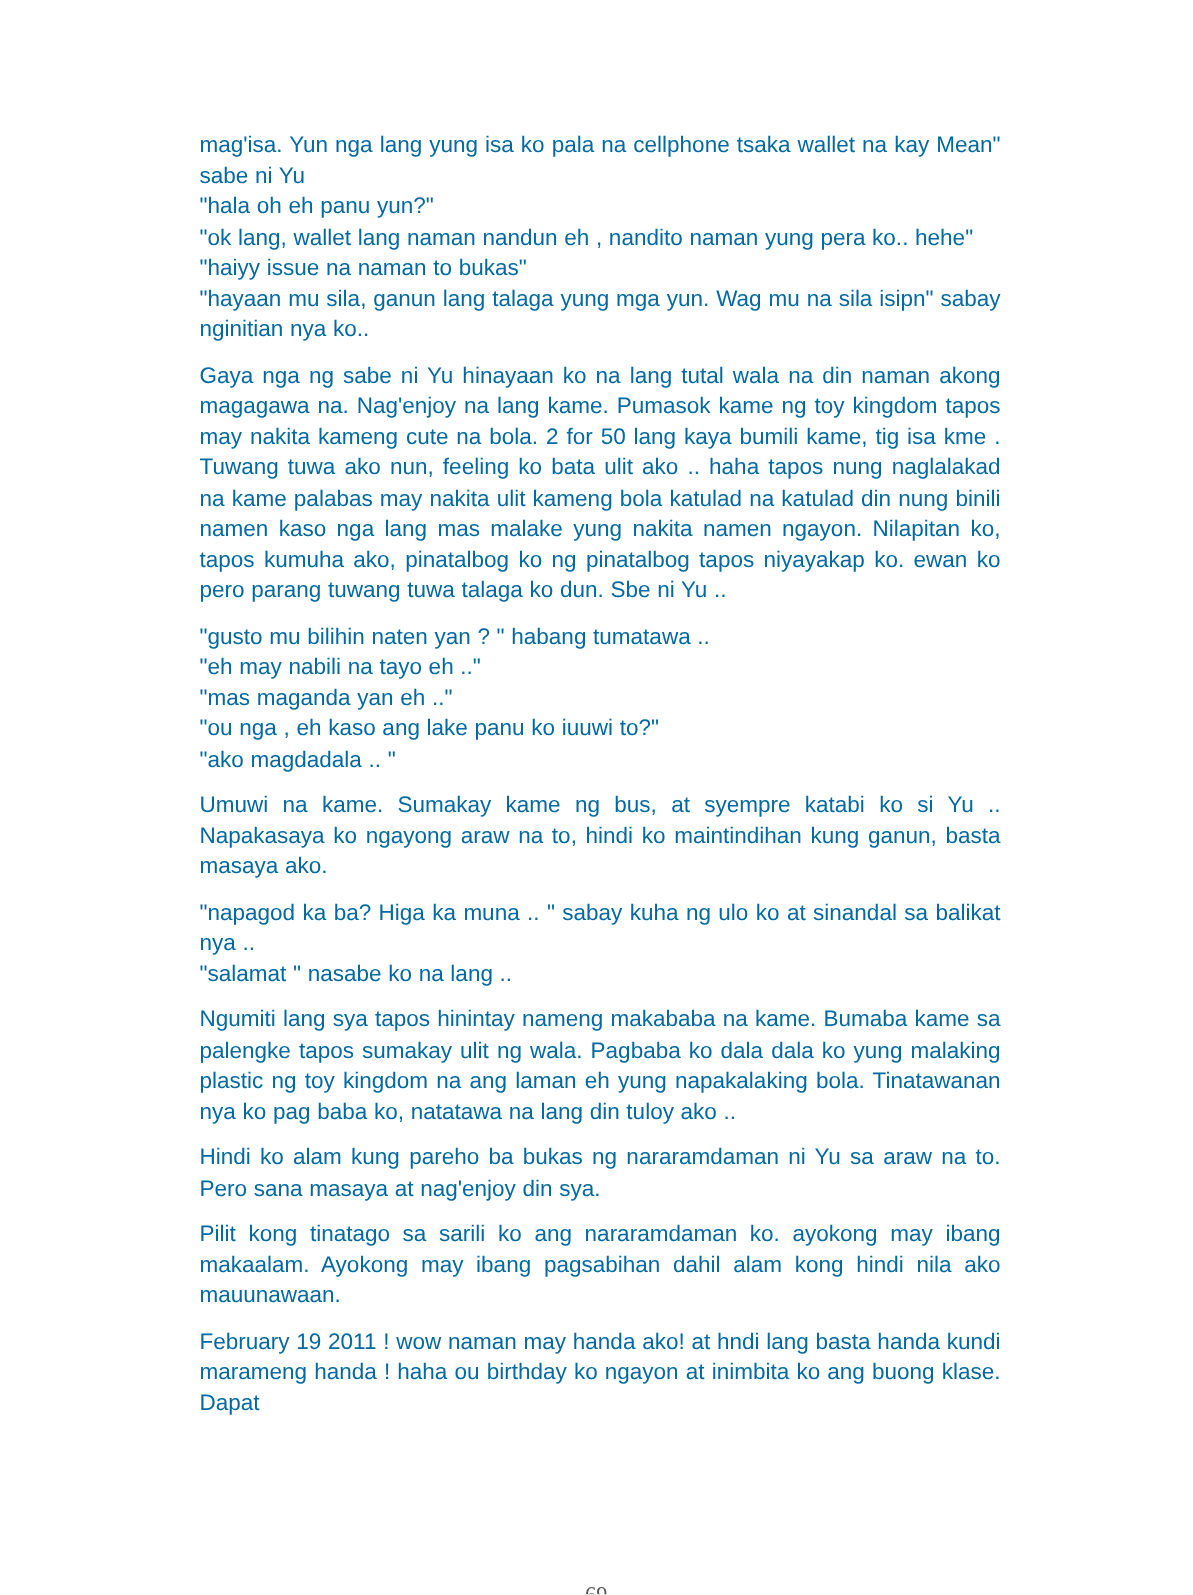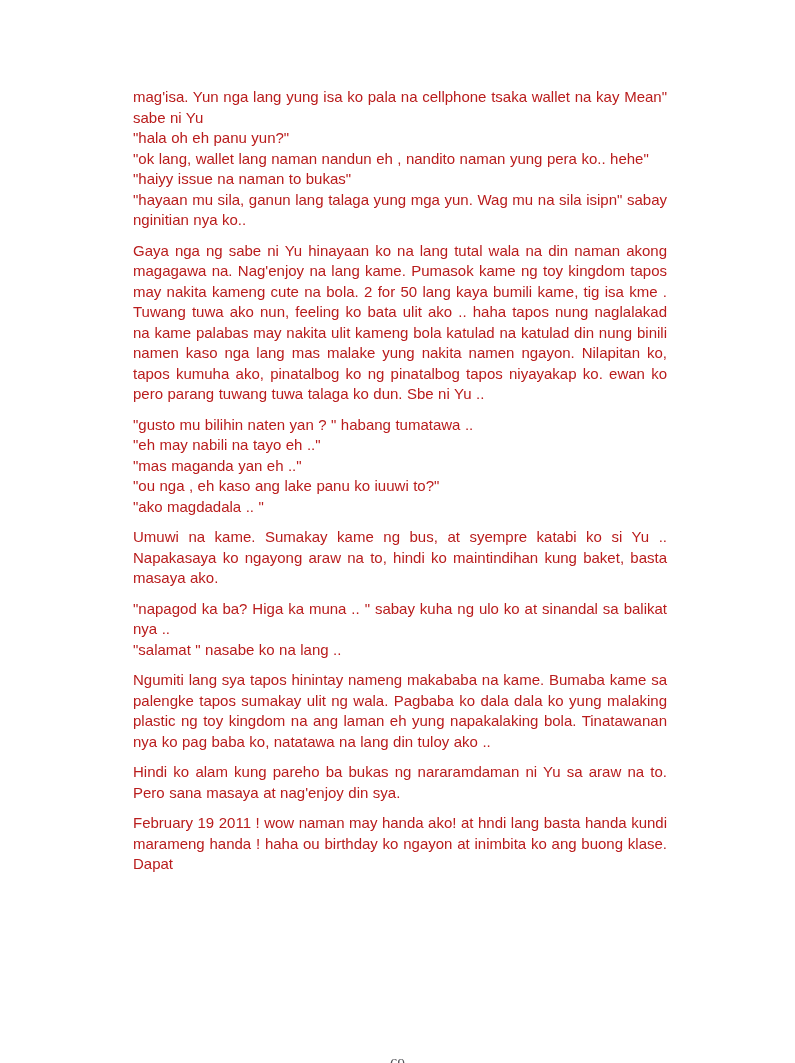--- a/index.html
+++ b/index.html
@@ -22,21 +22,21 @@
     width: 534px;
   }
   .block {
     margin: 0 0 10px 0;
   }
   .para {
     margin: 0;
     padding: 0;
     font-size: 15px;
     line-height: 20.5px;
-    color: #b91c1c;
+    color: #0369a1;
     text-align: justify;
     word-spacing: 0.02em;
   }
   .footer {
     position: absolute;
     left: 0;
     top: 1056px;
     width: 795px;
     text-align: center;
     font-family: "Liberation Serif", "DejaVu Serif", serif;
@@ -60,30 +60,33 @@
         <p class="para">Gaya nga ng sabe ni Yu hinayaan ko na lang tutal wala na din naman akong magagawa na. Nag'enjoy na lang kame. Pumasok kame ng toy kingdom tapos may nakita kameng cute na bola. 2 for 50 lang kaya bumili kame, tig isa kme . Tuwang tuwa ako nun, feeling ko bata ulit ako .. haha tapos nung naglalakad na kame palabas may nakita ulit kameng bola katulad na katulad din nung binili namen kaso nga lang mas malake yung nakita namen ngayon. Nilapitan ko, tapos kumuha ako, pinatalbog ko ng pinatalbog tapos niyayakap ko. ewan ko pero parang tuwang tuwa talaga ko dun. Sbe ni Yu ..</p>
       </div>
       <div class="block">
         <p class="para">"gusto mu bilihin naten yan ? " habang tumatawa ..</p>
         <p class="para">"eh may nabili na tayo eh .."</p>
         <p class="para">"mas maganda yan eh .."</p>
         <p class="para">"ou nga , eh kaso ang lake panu ko iuuwi to?"</p>
         <p class="para">"ako magdadala .. "</p>
       </div>
       <div class="block">
-        <p class="para">Umuwi na kame. Sumakay kame ng bus, at syempre katabi ko si Yu .. Napakasaya ko ngayong araw na to, hindi ko maintindihan kung baket, basta masaya ako.</p>
+        <p class="para">Umuwi na kame. Sumakay kame ng bus, at syempre katabi ko si Yu .. Napakasaya ko ngayong araw na to, hindi ko maintindihan kung ganun, basta masaya ako.</p>
       </div>
       <div class="block">
         <p class="para">"napagod ka ba? Higa ka muna .. " sabay kuha ng ulo ko at sinandal sa balikat nya ..</p>
         <p class="para">"salamat " nasabe ko na lang ..</p>
       </div>
       <div class="block">
         <p class="para">Ngumiti lang sya tapos hinintay nameng makababa na kame. Bumaba kame sa palengke tapos sumakay ulit ng wala. Pagbaba ko dala dala ko yung malaking plastic ng toy kingdom na ang laman eh yung napakalaking bola. Tinatawanan nya ko pag baba ko, natatawa na lang din tuloy ako ..</p>
       </div>
       <div class="block">
         <p class="para">Hindi ko alam kung pareho ba bukas ng nararamdaman ni Yu sa araw na to. Pero sana masaya at nag'enjoy din sya.</p>
       </div>
       <div class="block">
+        <p class="para">Pilit kong tinatago sa sarili ko ang nararamdaman ko. ayokong may ibang makaalam. Ayokong may ibang pagsabihan dahil alam kong hindi nila ako mauunawaan.</p>
+      </div>
+      <div class="block">
         <p class="para">February 19 2011 ! wow naman may handa ako! at hndi lang basta handa kundi marameng handa ! haha ou birthday ko ngayon at inimbita ko ang buong klase. Dapat</p>
       </div>
     </div>
   <div class="footer">69</div>
 </div>
 
 </body></html>

